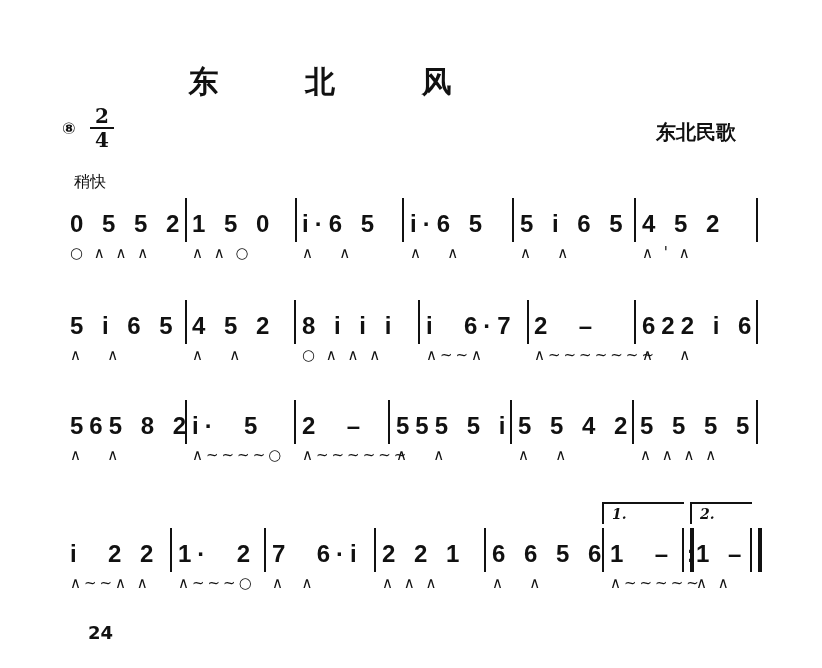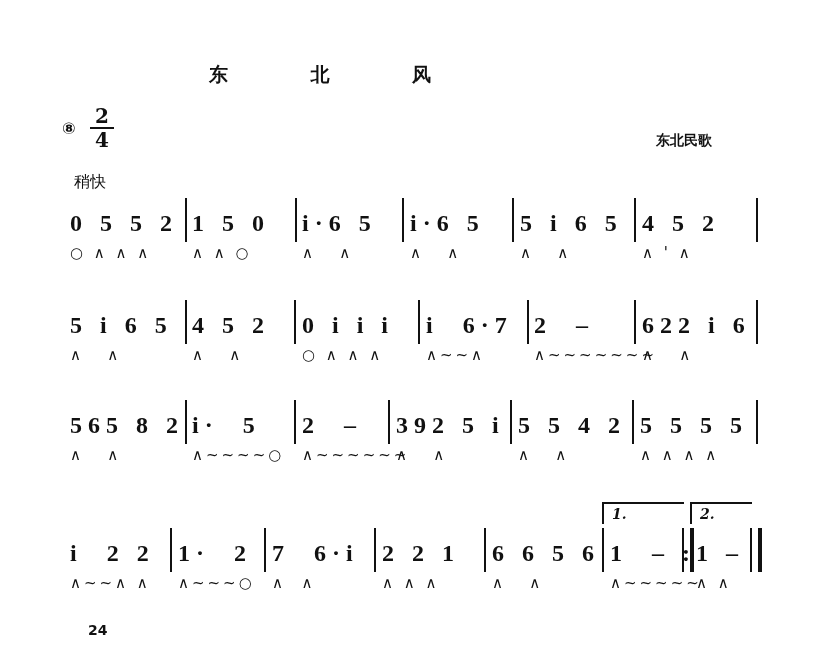--- a/index.html
+++ b/index.html
@@ -1,36 +1,36 @@
 <!DOCTYPE html>
 <html><head>
 <meta charset="utf-8">
 <style>
   html, body { margin: 0; padding: 0; background: #ffffff; }
   body { width: 822px; height: 668px; position: relative; overflow: hidden;
          font-family: "DejaVu Sans", sans-serif; color: #111; }
   .title { position: absolute; top: 62px; left: 0; width: 678px; text-align: center;
-           font-size: 19px; font-weight: bold; letter-spacing: 38px; box-sizing: border-box; }
-  .composer { position: absolute; top: 132px; left: 656px; font-size: 14px; font-weight: bold; }
+           font-size: 30px; font-weight: bold; letter-spacing: 38px; box-sizing: border-box; }
+  .composer { position: absolute; top: 119px; left: 656px; font-size: 20px; font-weight: bold; }
   .mark { position: absolute; top: 119px; left: 62px; font-size: 16px; font-weight: bold; }
   .timesig { position: absolute; top: 106px; left: 90px; width: 24px; text-align: center;
              font-family: "DejaVu Serif", serif; font-weight: bold; font-size: 20px; line-height: 20px; }
   .timesig .line { border-top: 2px solid #111; margin: 1px 0; }
   .tempo { position: absolute; top: 172px; left: 74px; font-size: 16px; }
   .row { position: absolute; left: 62px; width: 710px; height: 70px; }
   .measure { position: absolute; top: 0; height: 60px; }
   .bar { position: absolute; top: -12px; width: 2px; height: 44px; background: #111; }
   .bar.double { width: 6px; border-left: 2px solid #111; background: transparent; border-right: 4px solid #111; }
-  .notes { position: absolute; top: 0; left: 0; white-space: pre; font-family: Liberation Serif, serif;
+  .notes { position: absolute; top: 0; left: 0; white-space: pre; font-family: Liberation Sans, sans-serif;
            font-weight: bold; font-size: 24px; letter-spacing: 6px; }
   .marks { position: absolute; top: 34px; left: 0; white-space: pre; font-family: "DejaVu Sans", sans-serif;
            font-size: 15px; letter-spacing: 3px; }
   .volta { position: absolute; border-top: 2px solid #111; border-left: 2px solid #111; height: 20px; }
   .volta span { font-style: italic; font-family: "DejaVu Serif", serif; font-weight: bold; font-size: 14px; margin-left: 8px; }
-  .pagenum { position: absolute; top: 622px; left: 88px; font-size: 14px; font-weight: bold; }
+  .pagenum { position: absolute; top: 622px; left: 88px; font-size: 18px; font-weight: bold; }
 </style>
 </head>
 <body>
 
 <div class="title">东 北 风</div>
 <div class="composer">东北民歌</div>
 <div class="mark">⑧</div>
 <div class="timesig">
   <div>2</div>
   <div class="line"></div>
@@ -76,21 +76,21 @@
     <div class="notes">5 i 6 5</div>
     <div class="marks">∧   ∧</div>
   </div>
   <div class="bar" style="left:123px;"></div>
   <div class="measure" style="left:130px">
     <div class="notes">4 5 2</div>
     <div class="marks">∧   ∧</div>
   </div>
   <div class="bar" style="left:232px;"></div>
   <div class="measure" style="left:240px">
-    <div class="notes">0 i i i</div>
+    <div class="notes">8 i i i</div>
     <div class="marks">○ ∧ ∧ ∧</div>
   </div>
   <div class="bar" style="left:356px;"></div>
   <div class="measure" style="left:364px">
     <div class="notes">i  6·7</div>
     <div class="marks">∧~~∧</div>
   </div>
   <div class="bar" style="left:465px;"></div>
   <div class="measure" style="left:472px">
     <div class="notes">2  –</div>
@@ -114,21 +114,21 @@
     <div class="notes">i·  5</div>
     <div class="marks">∧~~~~○</div>
   </div>
   <div class="bar" style="left:232px;"></div>
   <div class="measure" style="left:240px">
     <div class="notes">2  –</div>
     <div class="marks">∧~~~~~~</div>
   </div>
   <div class="bar" style="left:326px;"></div>
   <div class="measure" style="left:334px">
-    <div class="notes">392 5 i</div>
+    <div class="notes">555 5 i</div>
     <div class="marks">∧   ∧</div>
   </div>
   <div class="bar" style="left:448px;"></div>
   <div class="measure" style="left:456px">
     <div class="notes">5 5 4 2</div>
     <div class="marks">∧   ∧</div>
   </div>
   <div class="bar" style="left:570px;"></div>
   <div class="measure" style="left:578px">
     <div class="notes">5 5 5 5</div>

